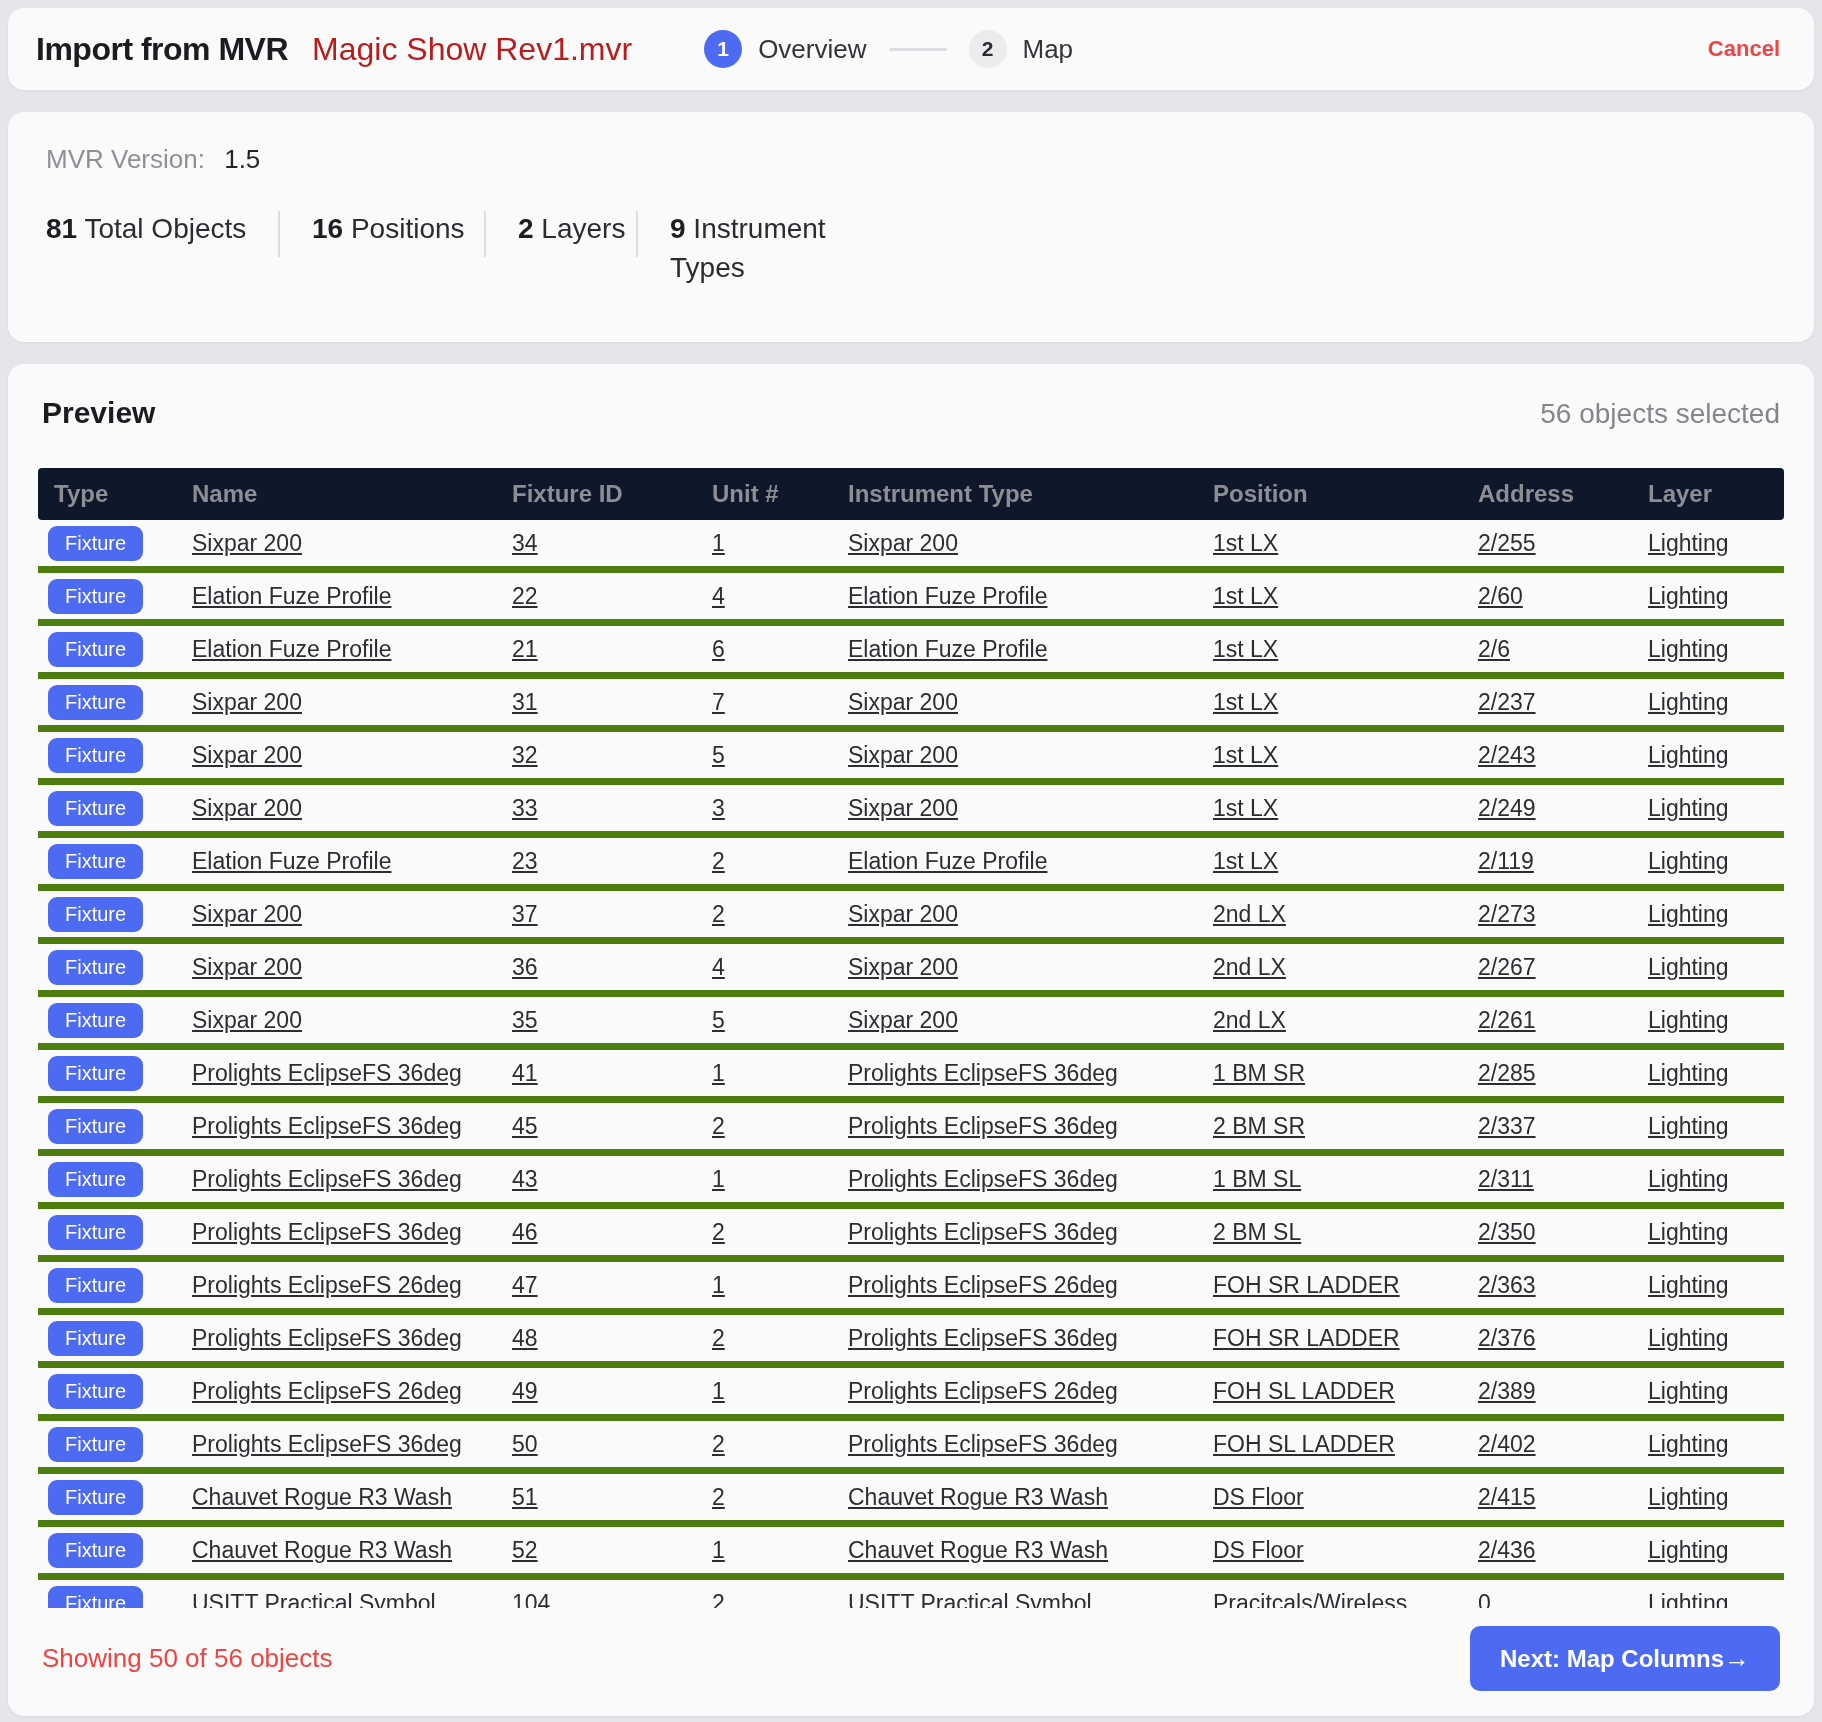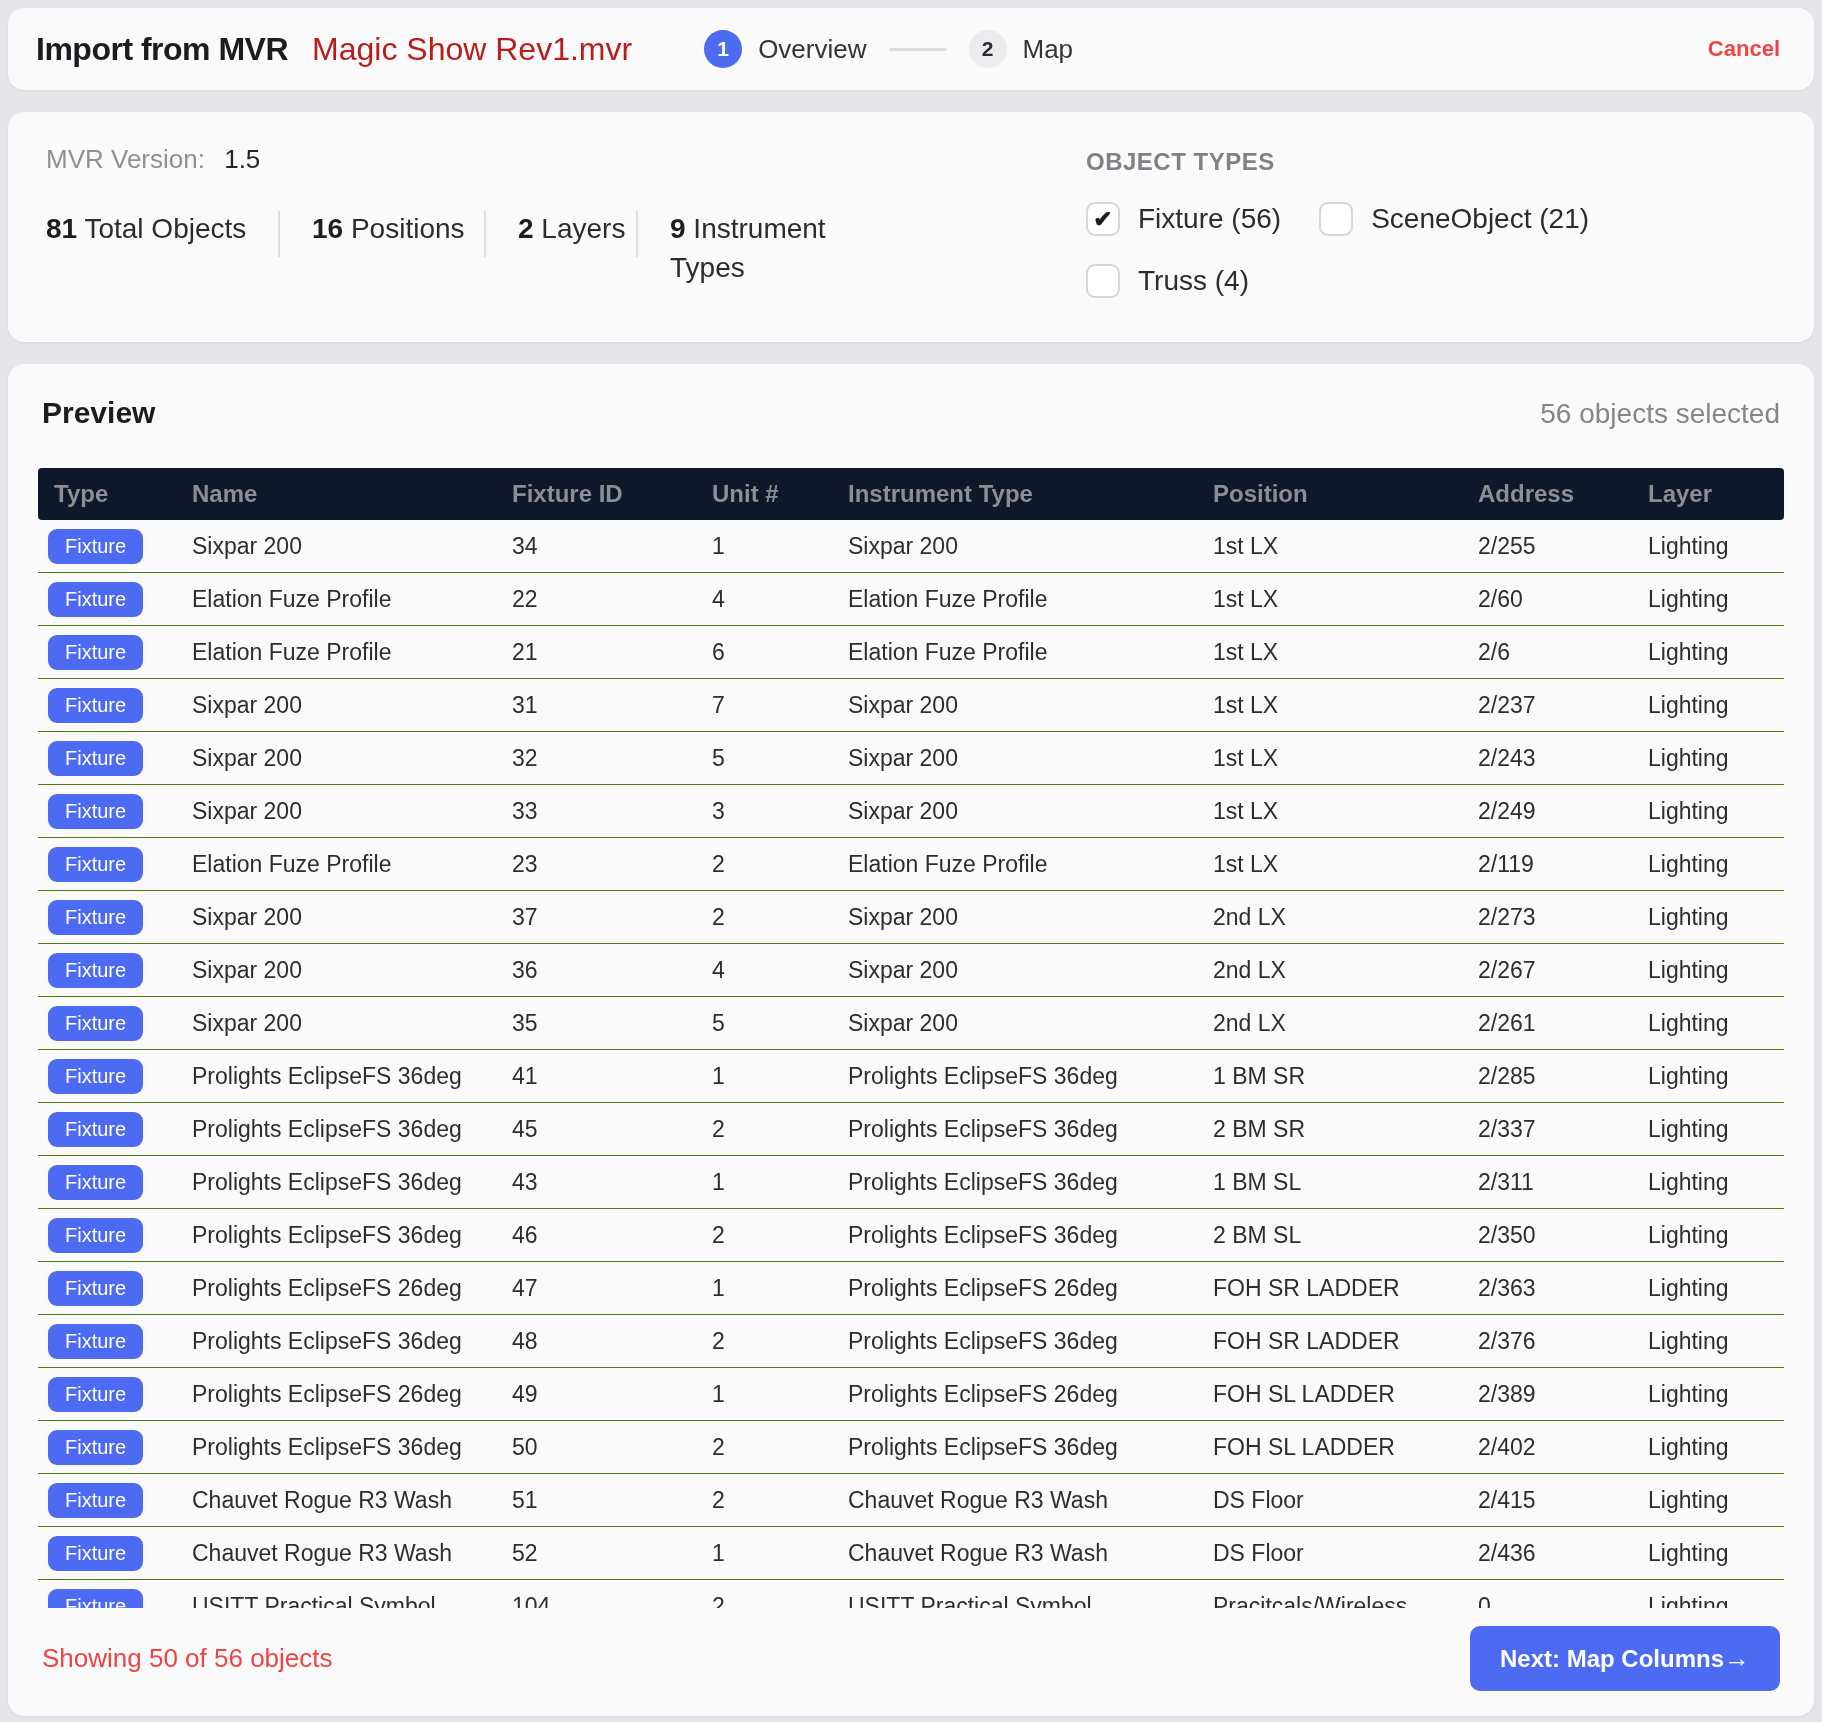--- a/index.html
+++ b/index.html
@@ -101,24 +101,25 @@
     height: 52px;
     background: #0f172a;
     border-radius: 4px;
     font-size: 24px;
     color: #8d8e93;
     font-weight: bold;
   }
   .table-header-row .cell:first-child { padding-left: 16px; }
   .table-row {
     height: 53px;
-    border-bottom: 1px solid #4d7c0f;
+    border-bottom: 7px solid #4d7c0f;
     font-size: 23px;
     color: #2c2d30;
     background: #fafafb;
+    text-decoration: underline;
   }
   .cell { overflow: hidden; white-space: nowrap; }
   .type-cell { padding-left: 10px; }
   .type-badge {
     display: inline-block;
     background: #4c6af2; color: #ffffff;
     font-size: 20px; padding: 6px 17px; border-radius: 9px;
   }
 
   .preview-footer {
@@ -164,39 +165,20 @@
     <div class="stats-row">
       <div class="stat stat-1"><b>81</b> <span>Total Objects</span></div>
       <div class="stat-divider"></div>
       <div class="stat stat-2"><b>16</b> <span>Positions</span></div>
       <div class="stat-divider"></div>
       <div class="stat stat-3"><b>2</b> <span>Layers</span></div>
       <div class="stat-divider"></div>
       <div class="stat stat-4"><b>9</b> <span>Instrument Types</span></div>
     </div>
   </div>
-  <div class="summary-right">
-    <div class="object-types-heading">OBJECT TYPES</div>
-    <div class="object-types-options">
-      <label class="checkbox-option checked">
-        <span class="checkbox-box">
-            <span class="check-glyph">✔</span>
-          </span>
-        <span class="checkbox-label">Fixture (56)</span>
-      </label>
-      <label class="checkbox-option">
-        <span class="checkbox-box"></span>
-        <span class="checkbox-label">SceneObject (21)</span>
-      </label>
-      <label class="checkbox-option">
-        <span class="checkbox-box"></span>
-        <span class="checkbox-label">Truss (4)</span>
-      </label>
-    </div>
-  </div>
 </div>
 
 <div class="card preview-card">
   <div class="preview-header">
     <div class="preview-title">Preview</div>
     <div class="selected-count">56 objects selected</div>
   </div>
 
   <div class="table-clip">
     <div class="grid-row table-header-row">

